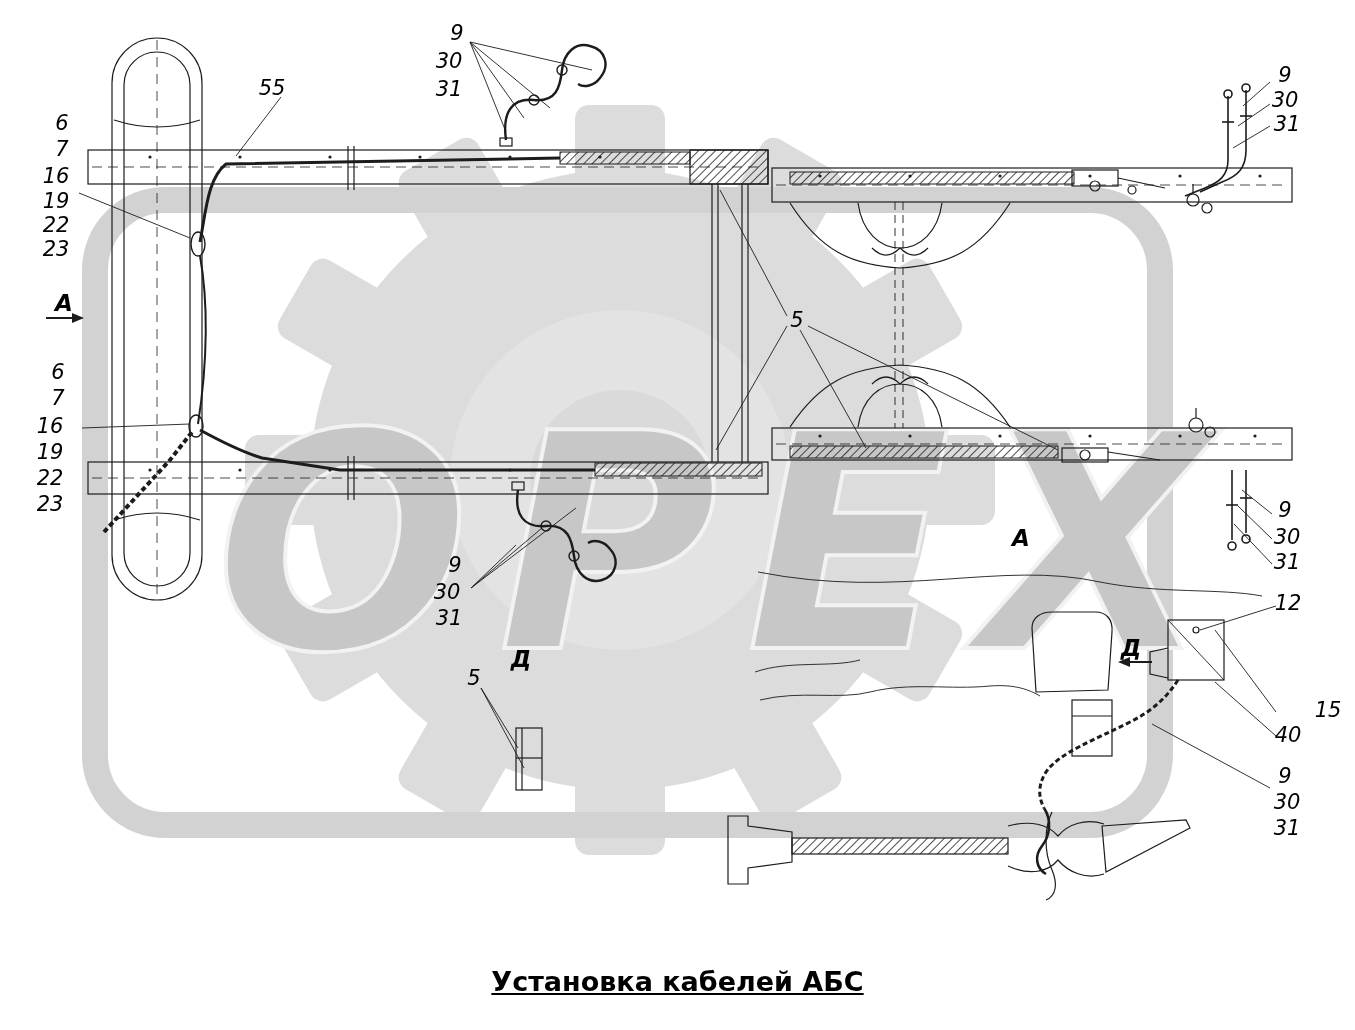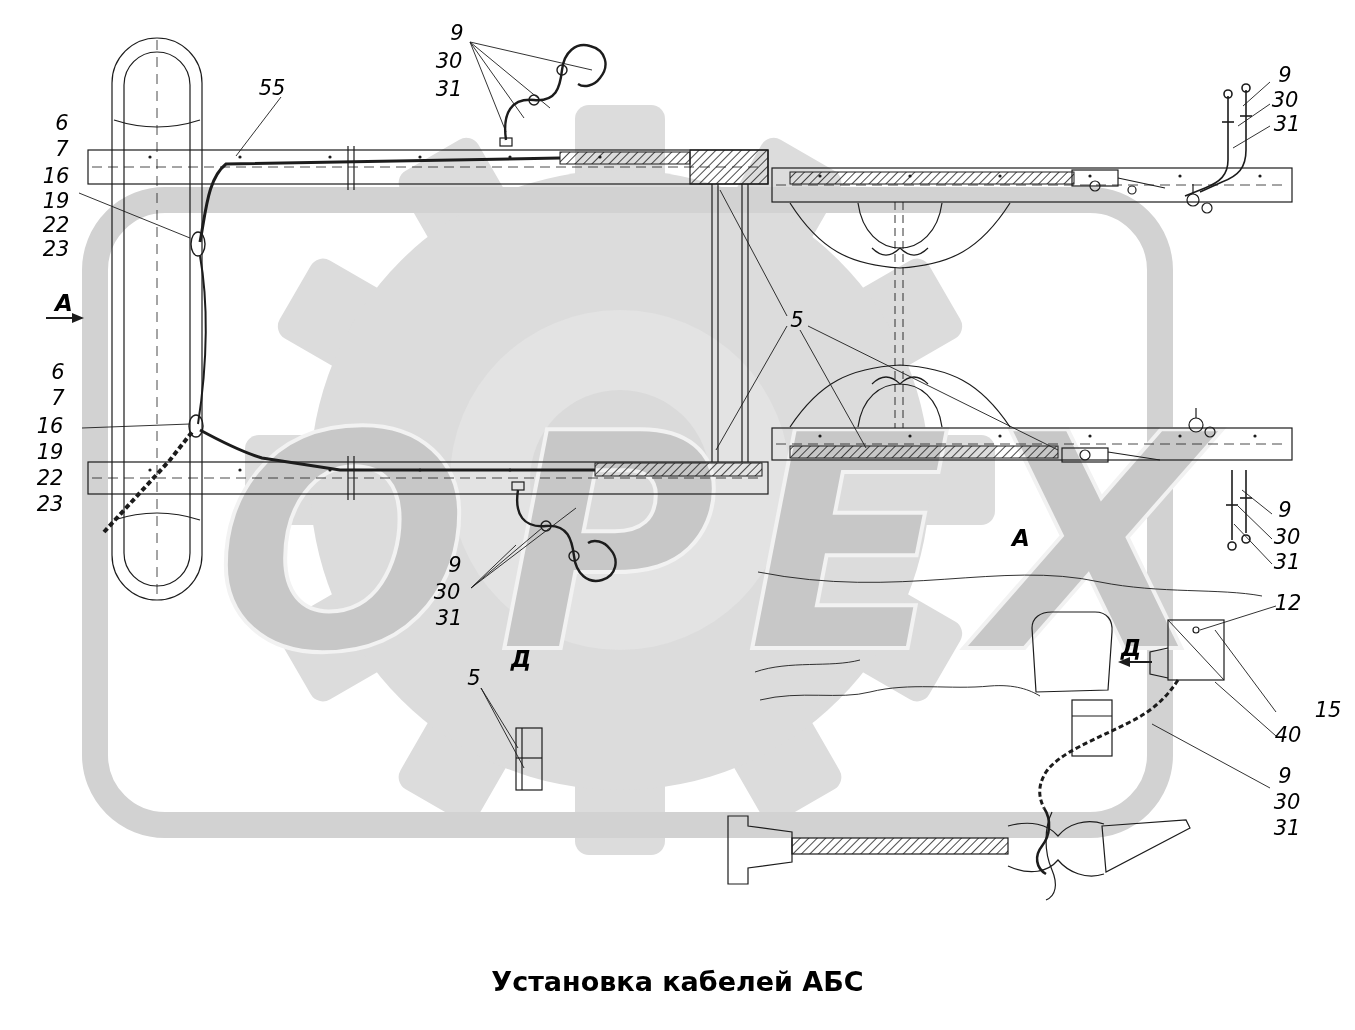--- a/index.html
+++ b/index.html
@@ -4,21 +4,21 @@
 <style>
   html,body{margin:0;padding:0;background:#fff;}
   .stage{position:relative;width:1355px;height:1030px;background:#ffffff;overflow:hidden;
          font-family:"DejaVu Sans",sans-serif;}
   .stage svg{position:absolute;left:0;top:0;}
   .callout-layer{position:absolute;left:0;top:0;width:100%;height:100%;pointer-events:none;}
   .callout{position:absolute;transform:translate(-50%,-50%);font-style:italic;
            font-size:21px;color:#000;white-space:nowrap;line-height:1;}
   .callout.letter{font-size:23px;font-weight:bold;}
   .title{position:absolute;left:0;right:0;top:966px;text-align:center;
-         font-weight:bold;font-size:27px;color:#000;}
+         font-weight:bold;font-size:27px;color:#000;text-decoration:underline;}
 </style>
 </head>
 <body>
 
 <div class="stage">
 
 <svg width="1355" height="1030" viewBox="0 0 1355 1030">
   <defs>
     <pattern id="hatch" width="6" height="6" patternUnits="userSpaceOnUse" patternTransform="rotate(45)">
       <line x1="0" y1="0" x2="0" y2="6" stroke="#1c1c1c" stroke-width="1.6"></line>

